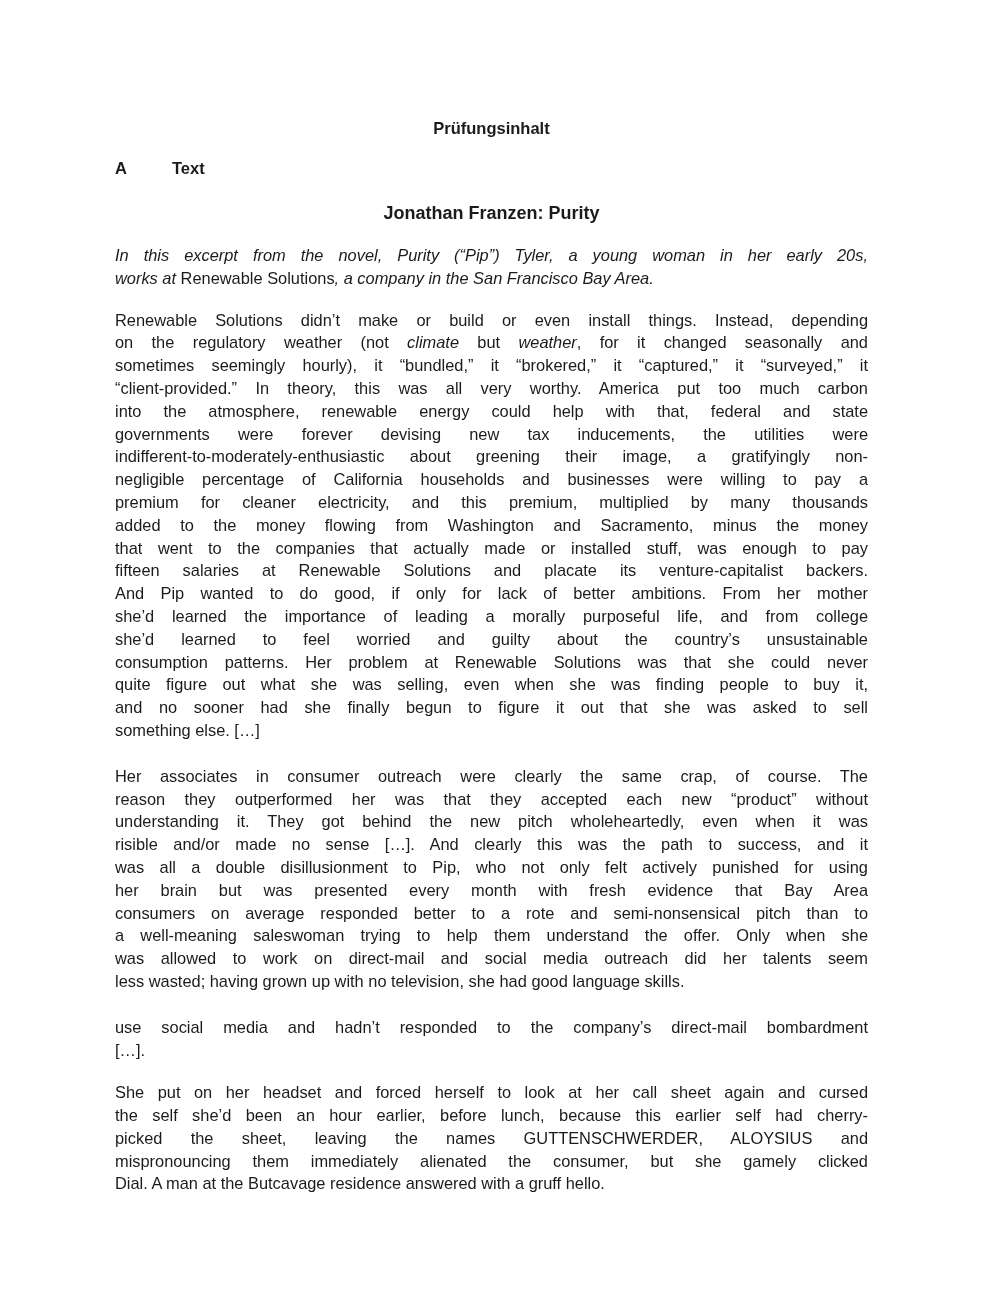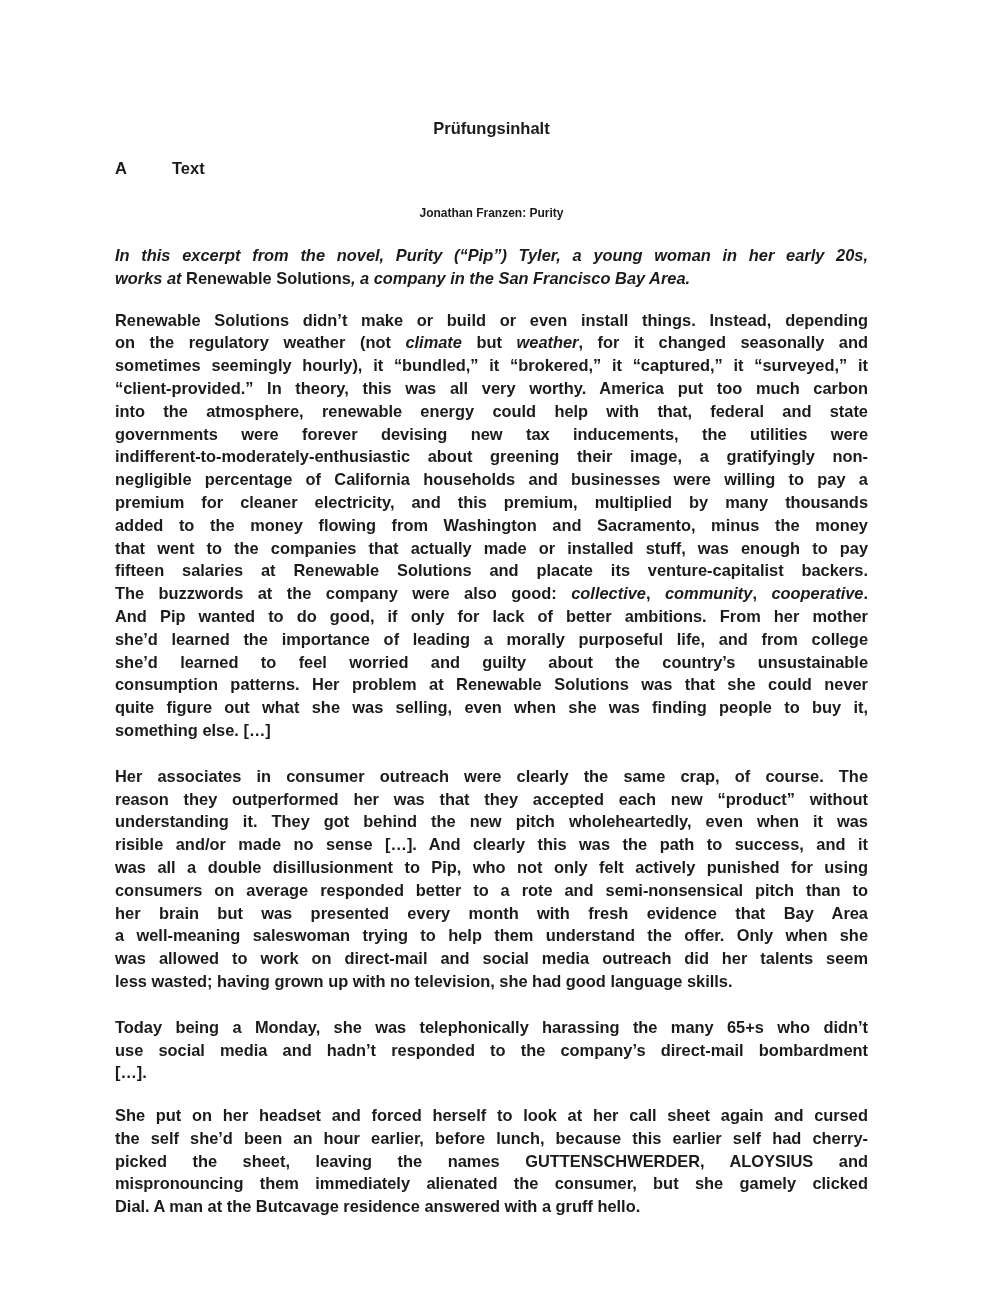--- a/index.html
+++ b/index.html
@@ -25,22 +25,22 @@
   }
   .doc-heading { font-size: 16.5px; margin: 0 0 17px 0; }
   .section-row {
     position: relative;
     font-weight: bold;
     font-size: 16.5px;
     line-height: 23px;
     margin: 0 0 22px 0;
   }
   .section-name { position: absolute; left: 57px; top: 0; }
-  .doc-title { font-size: 12px; margin: 0 0 19px 0; }
-  .text-body { font-size: 16.4px; font-weight: bold; }
+  .doc-title { font-size: 18px; margin: 0 0 19px 0; }
+  .text-body { font-size: 16.4px; }
   .para { margin: 0 0 23px 0; }
   .para.intro { margin-bottom: 19px; }
   .text-body .para:nth-child(4) { margin-bottom: 20px; }
   .line {
     position: relative;
     height: 22.8px;
     line-height: 22.8px;
     text-align: justify;
     text-align-last: justify;
     overflow: hidden;
@@ -71,42 +71,41 @@
           <div class="line"><span>sometimes seemingly hourly), it “bundled,” it “brokered,” it “captured,” it “surveyed,” it</span></div>
           <div class="line"><span>“client-provided.” In theory, this was all very worthy. America put too much carbon</span></div>
           <div class="line"><span>into the atmosphere, renewable energy could help with that, federal and state</span></div>
           <div class="line"><span>governments were forever devising new tax inducements, the utilities were</span></div>
           <div class="line"><span>indifferent-to-moderately-enthusiastic about greening their image, a gratifyingly non-</span></div>
           <div class="line"><span>negligible percentage of California households and businesses were willing to pay a</span></div>
           <div class="line"><span>premium for cleaner electricity, and this premium, multiplied by many thousands</span></div>
           <div class="line"><span>added to the money flowing from Washington and Sacramento, minus the money</span></div>
           <div class="line"><span>that went to the companies that actually made or installed stuff, was enough to pay</span></div>
           <div class="line"><span>fifteen salaries at Renewable Solutions and placate its venture-capitalist backers.</span></div>
-          <div class="line"><span>The buzzwords at the company were also good: </span><span class="i">collective</span><span>, </span><span class="i">community</span><span>, </span><span class="i">cooperative</span><span>.</span></div>
           <div class="line"><span>And Pip wanted to do good, if only for lack of better ambitions. From her mother</span></div>
           <div class="line"><span>she’d learned the importance of leading a morally purposeful life, and from college</span></div>
           <div class="line"><span>she’d learned to feel worried and guilty about the country’s unsustainable</span></div>
           <div class="line"><span>consumption patterns. Her problem at Renewable Solutions was that she could never</span></div>
           <div class="line"><span>quite figure out what she was selling, even when she was finding people to buy it,</span></div>
+          <div class="line"><span>and no sooner had she finally begun to figure it out that she was asked to sell</span></div>
           <div class="line left"><span>something else. […]</span></div>
         </div>
         <div class="para">
           <div class="line"><span>Her associates in consumer outreach were clearly the same crap, of course. The</span></div>
           <div class="line"><span>reason they outperformed her was that they accepted each new “product” without</span></div>
           <div class="line"><span>understanding it. They got behind the new pitch wholeheartedly, even when it was</span></div>
           <div class="line"><span>risible and/or made no sense […]. And clearly this was the path to success, and it</span></div>
           <div class="line"><span>was all a double disillusionment to Pip, who not only felt actively punished for using</span></div>
+          <div class="line"><span>her brain but was presented every month with fresh evidence that Bay Area</span></div>
           <div class="line"><span>consumers on average responded better to a rote and semi-nonsensical pitch than to</span></div>
-          <div class="line"><span>her brain but was presented every month with fresh evidence that Bay Area</span></div>
           <div class="line"><span>a well-meaning saleswoman trying to help them understand the offer. Only when she</span></div>
           <div class="line"><span>was allowed to work on direct-mail and social media outreach did her talents seem</span></div>
           <div class="line left"><span>less wasted; having grown up with no television, she had good language skills.</span></div>
         </div>
         <div class="para">
-          <div class="line"><span>Today being a Monday, she was telephonically harassing the many 65+s who didn’t</span></div>
           <div class="line"><span>use social media and hadn’t responded to the company’s direct-mail bombardment</span></div>
           <div class="line left"><span>[…].</span></div>
         </div>
         <div class="para">
           <div class="line"><span>She put on her headset and forced herself to look at her call sheet again and cursed</span></div>
           <div class="line"><span>the self she’d been an hour earlier, before lunch, because this earlier self had cherry-</span></div>
           <div class="line"><span>picked the sheet, leaving the names GUTTENSCHWERDER, ALOYSIUS and</span></div>
           <div class="line"><span>mispronouncing them immediately alienated the consumer, but she gamely clicked</span></div>
           <div class="line left"><span>Dial. A man at the Butcavage residence answered with a gruff hello.</span></div>
         </div>

